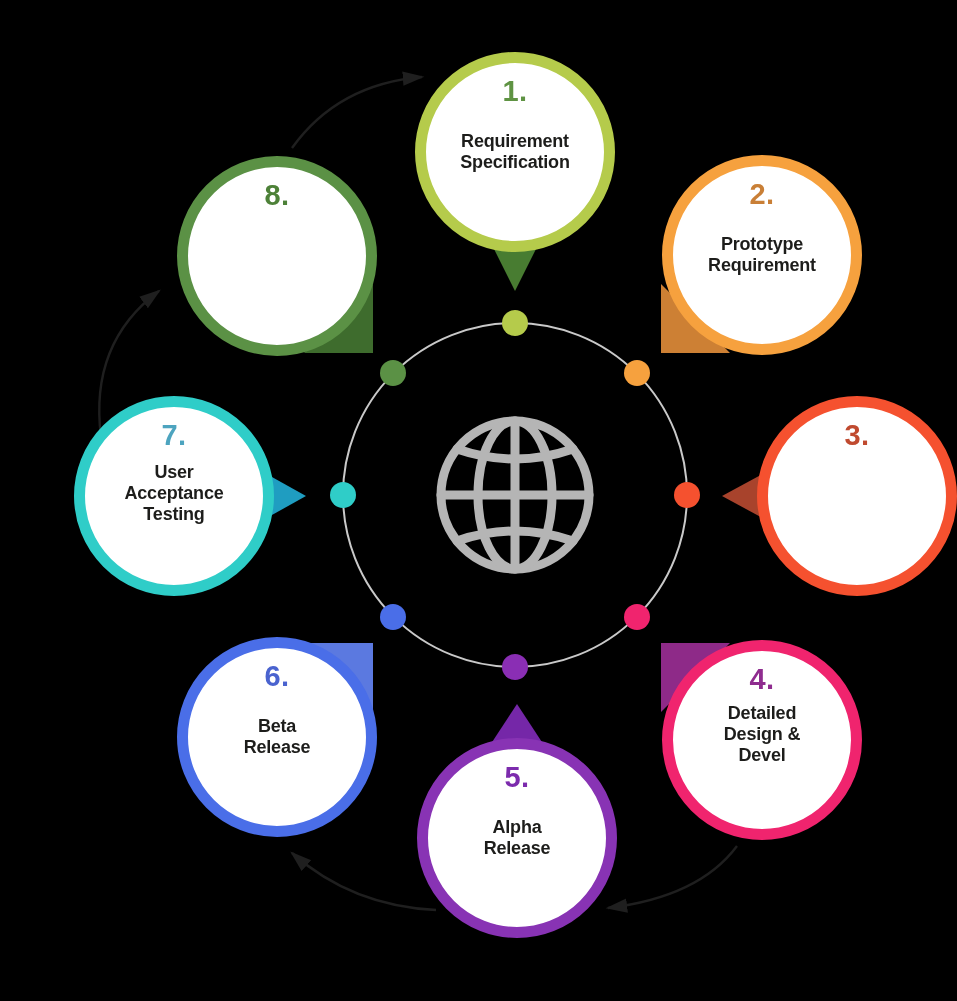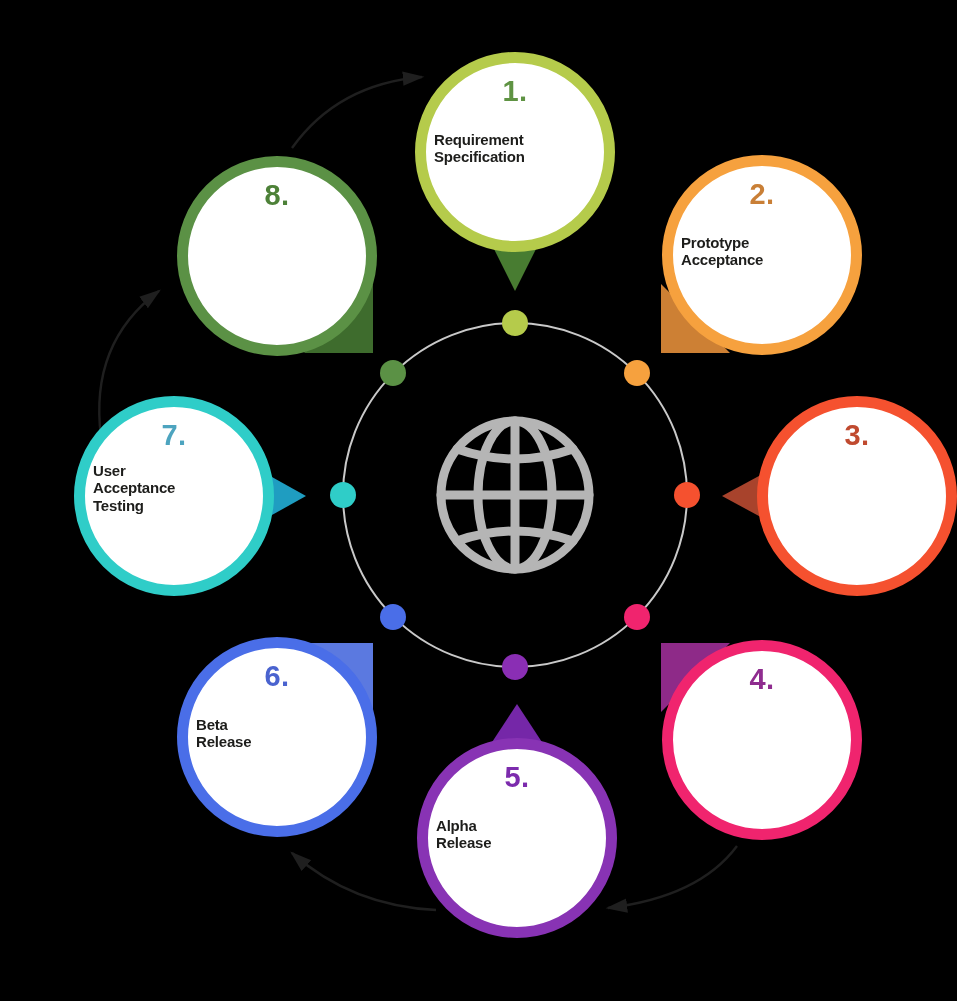--- a/index.html
+++ b/index.html
@@ -11,22 +11,22 @@
   .node{
     position:absolute;width:200px;height:200px;box-sizing:border-box;
     background:#ffffff;border:11px solid #999;border-radius:50%;
     z-index:2;
   }
   .node .num{
     position:absolute;left:0;top:12px;width:100%;
     text-align:center;font-size:29px;font-weight:800;letter-spacing:.5px;
   }
   .node .label{
-    position:absolute;left:8px;top:68px;width:100%;
-    font-size:15px;font-weight:700;line-height:1.16;
+    position:absolute;left:0;top:68px;width:100%;
+    text-align:center;font-size:18px;font-weight:700;line-height:1.16;
     white-space:pre-line;letter-spacing:-0.2px;
   }
   .node.lines3a .label{top:52px;}
   .node.lines3b .label{top:55px;}
   .n1{left:415px;top:52px;}
   .n2{left:662px;top:155px;}
   .n3{left:757px;top:396px;}
   .n4{left:662px;top:640px;}
   .n5{left:417px;top:738px;}
   .n6{left:177px;top:637px;}
@@ -84,29 +84,32 @@
 
   <div class="node n1" style="border-color: rgb(181, 203, 75);">
     <span class="num" style="color: rgb(95, 147, 67);">1.</span>
     <div class="label">Requirement
 Specification</div>
   </div>
 
   <div class="node n2" style="border-color: rgb(246, 161, 62);">
     <span class="num" style="color: rgb(201, 127, 54);">2.</span>
     <div class="label">Prototype
-Acceptance</div>
+Requirement</div>
   </div>
 
   <div class="node n3" style="border-color: rgb(245, 81, 47);">
     <span class="num" style="color: rgb(192, 74, 47);">3.</span>
   </div>
 
   <div class="node n4 lines3a" style="border-color: rgb(240, 36, 110);">
     <span class="num" style="color: rgb(143, 44, 143);">4.</span>
+    <div class="label">Detailed
+Design &amp;
+Devel</div>
   </div>
 
   <div class="node n5" style="border-color: rgb(136, 51, 180);">
     <span class="num" style="color: rgb(124, 43, 173);">5.</span>
     <div class="label">Alpha
 Release</div>
   </div>
 
   <div class="node n6" style="border-color: rgb(74, 110, 232);">
     <span class="num" style="color: rgb(74, 99, 207);">6.</span>

